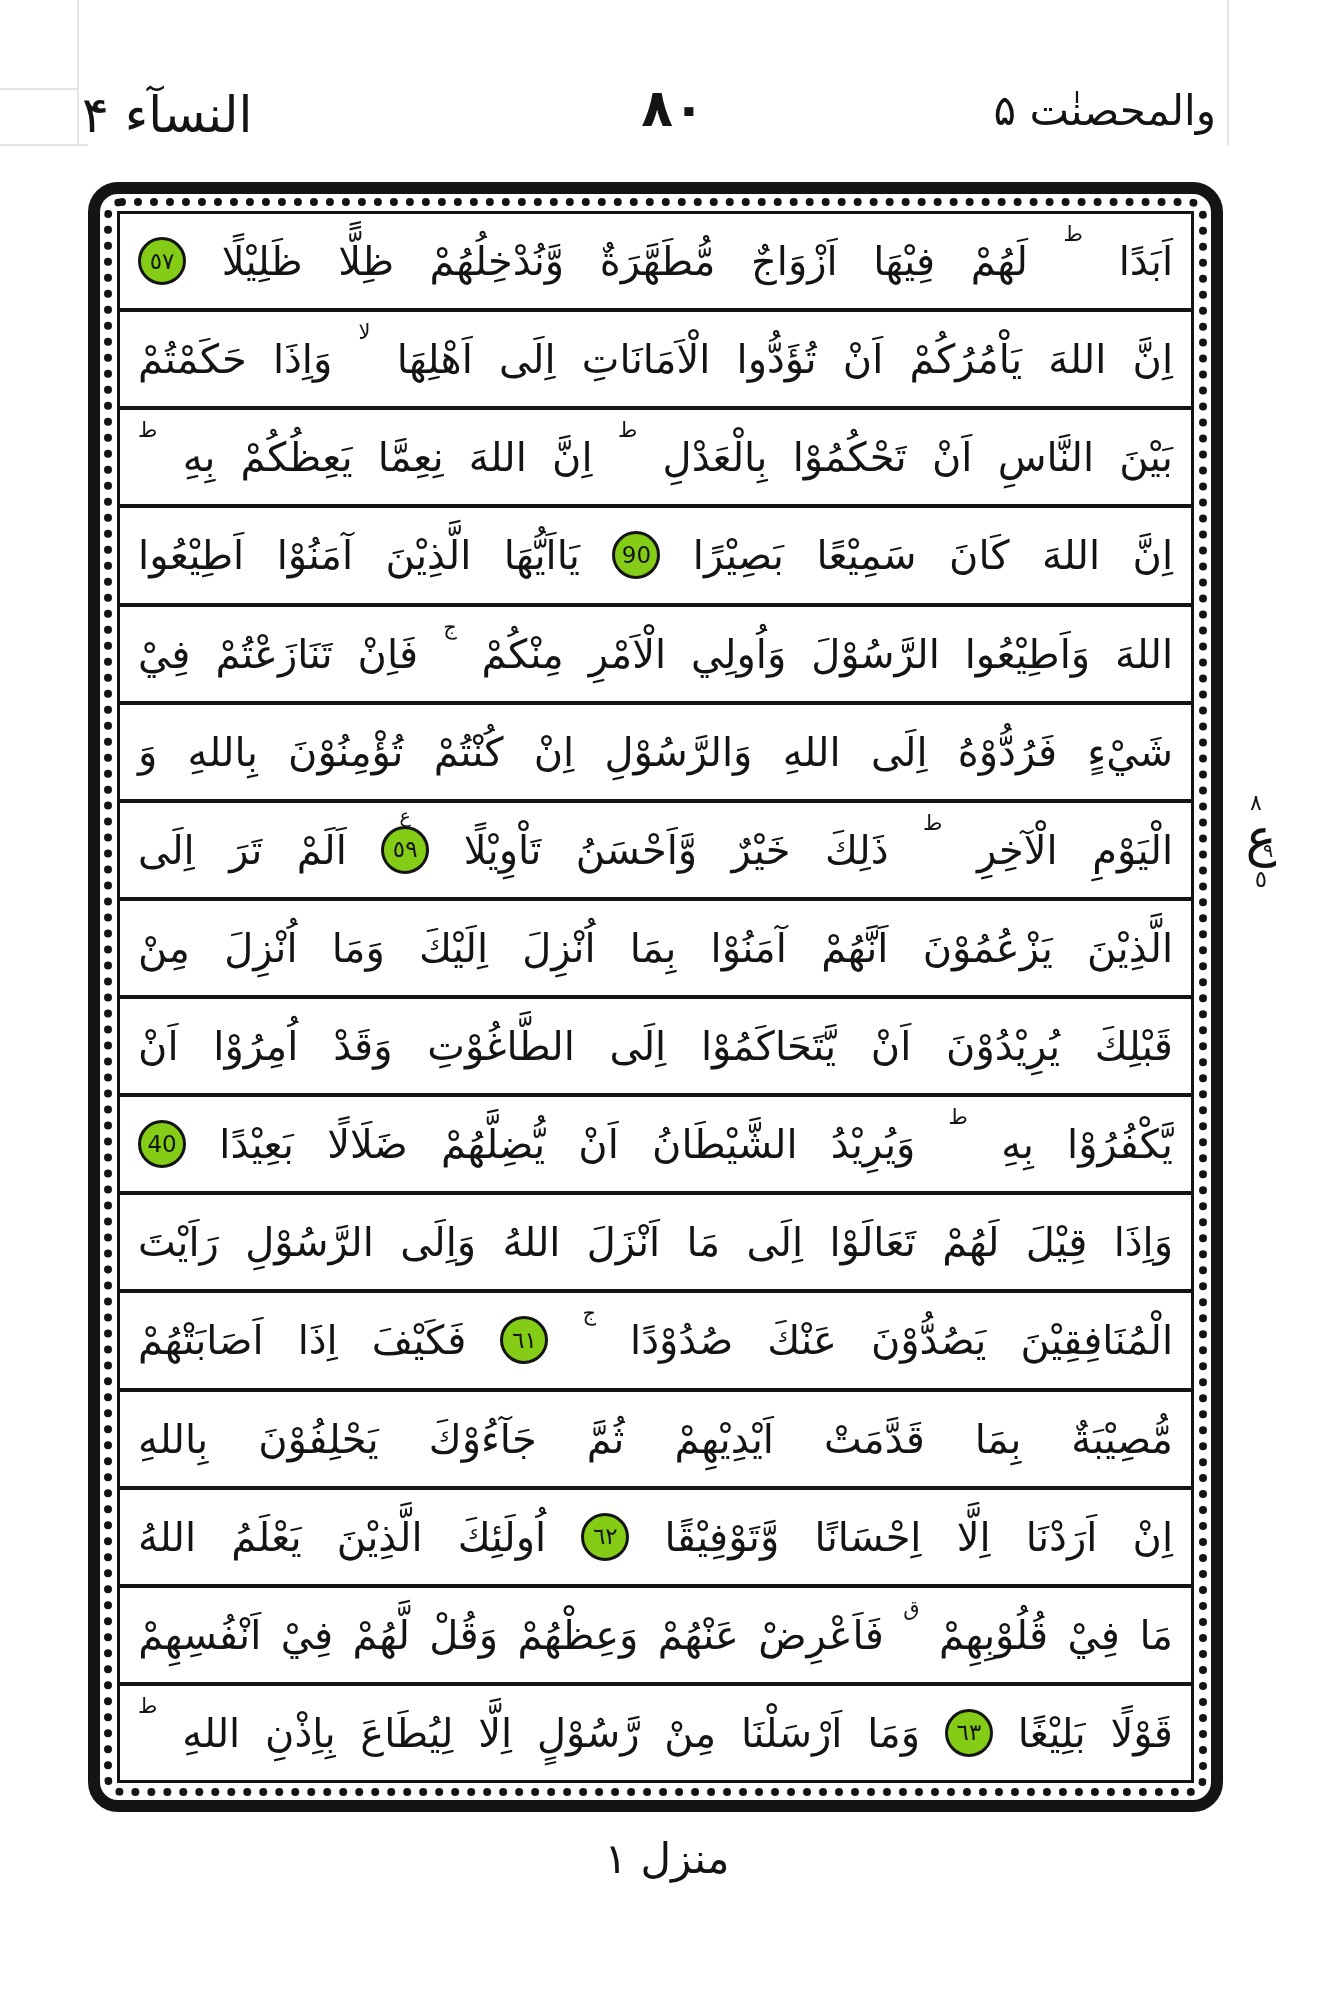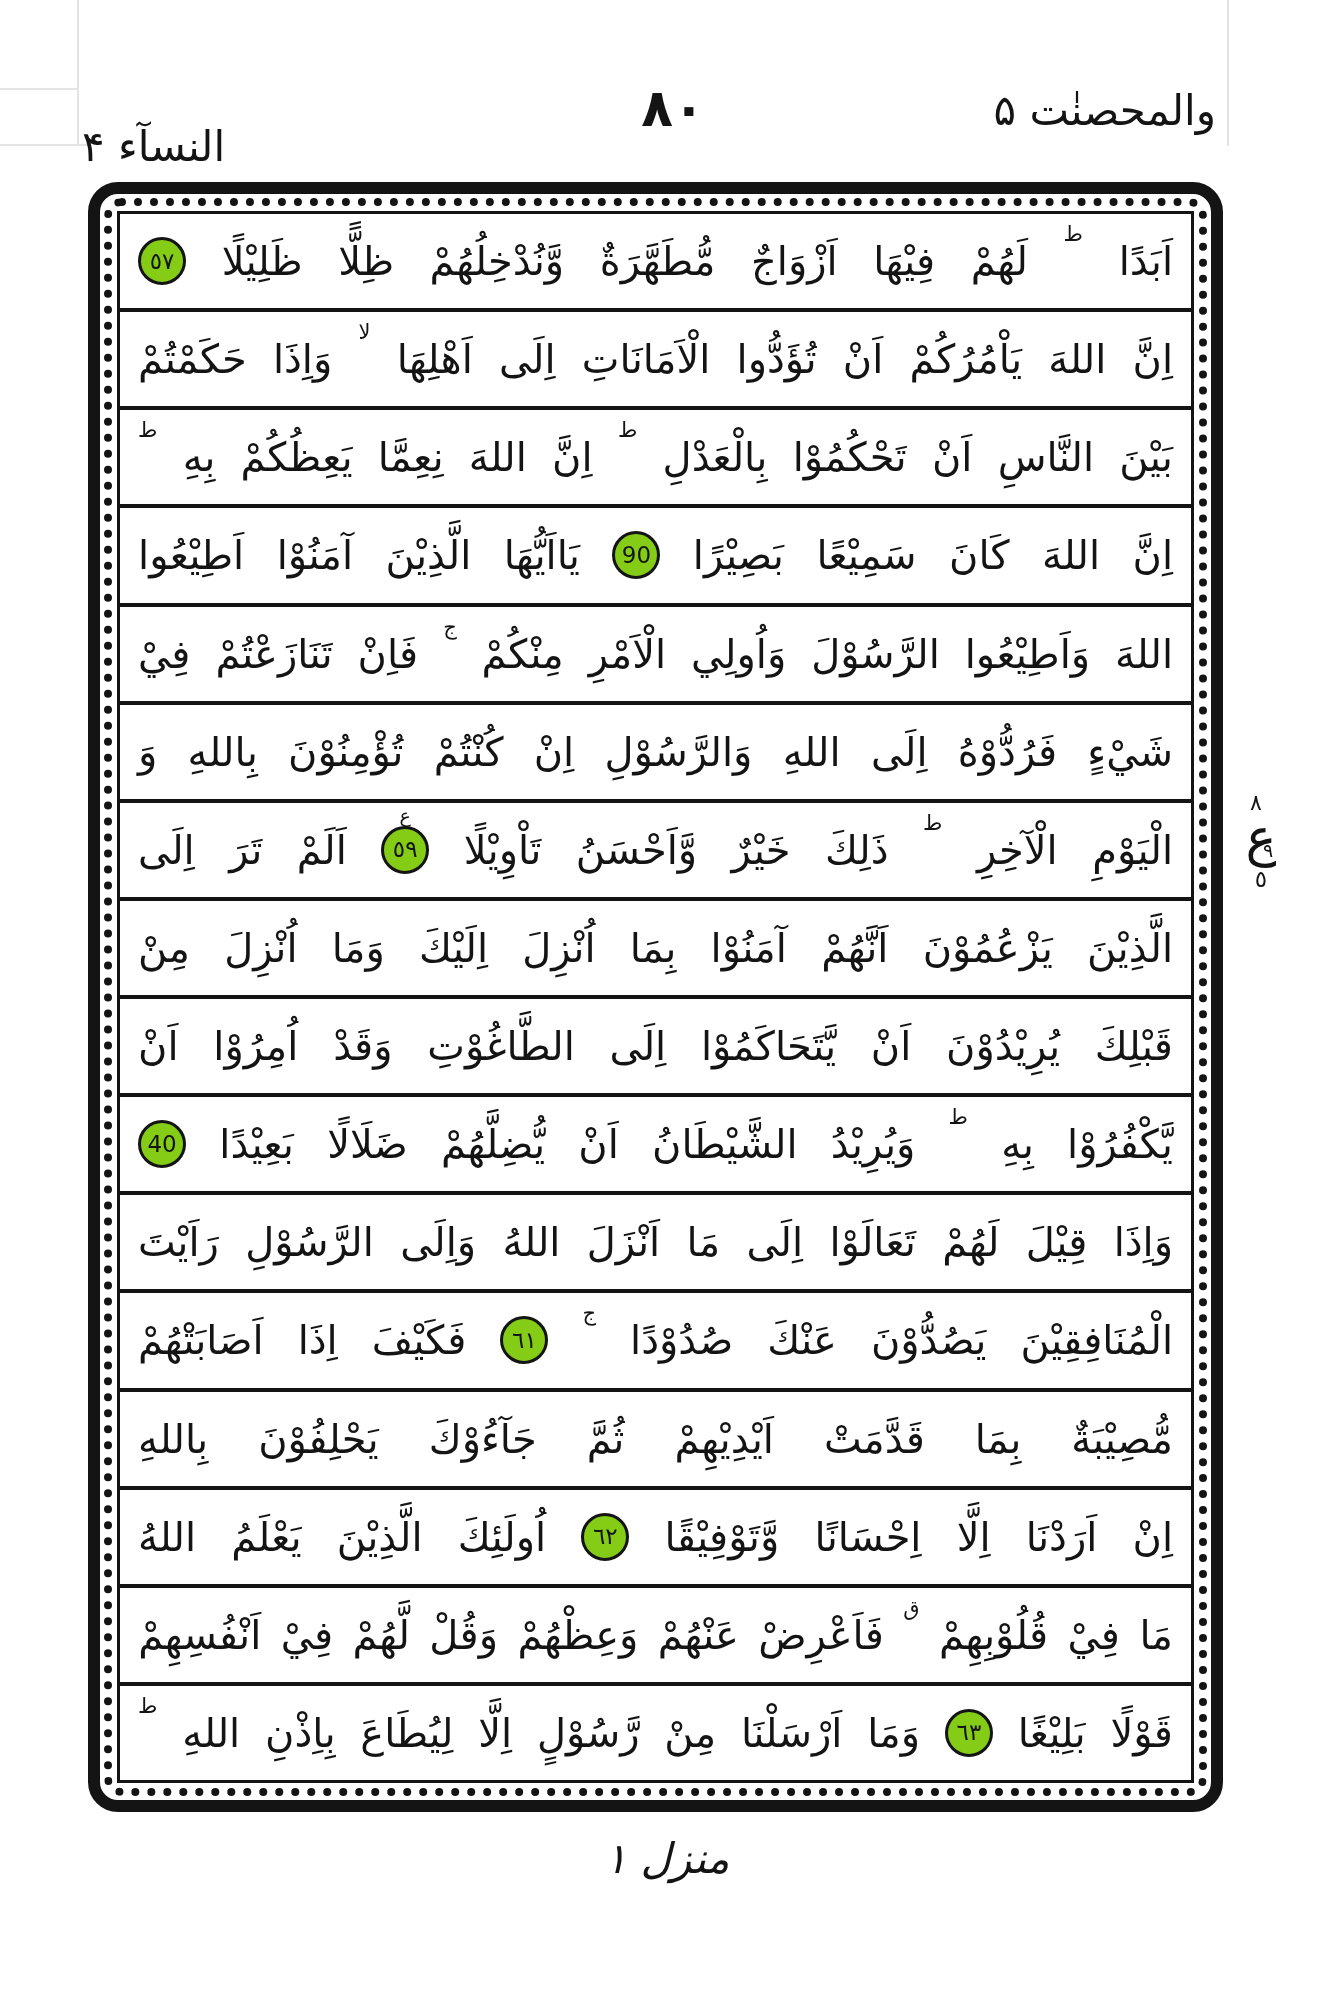--- a/index.html
+++ b/index.html
@@ -8,21 +8,21 @@
     font-family:"DejaVu Sans", sans-serif;color:#141414;overflow:hidden;
   }
   
   .artifact{position:absolute;background:#e4e4e4;}
   .artifact.h1{left:0;top:88px;width:78px;height:2px;}
   .artifact.v1{left:77px;top:0;width:2px;height:146px;}
   .artifact.h2{left:0;top:144px;width:88px;height:2px;}
   .artifact.v2{left:1227px;top:0;width:2px;height:146px;}
 
   
-  .header-left{position:absolute;left:82px;top:86px;font-size:42px;direction:rtl;margin-top:36px;}
+  .header-left{position:absolute;left:82px;top:86px;font-size:50px;direction:rtl;}
   .header-center{position:absolute;left:0;right:0;top:78px;text-align:center;font-size:52px;font-weight:bold;padding-left:12px;}
   .header-right{position:absolute;right:118px;top:86px;font-size:42px;direction:rtl;text-align:right;}
 
   
   .frame{
     position:absolute;left:88px;top:182px;width:1135px;height:1630px;
     box-sizing:border-box;border:12px solid #141414;border-radius:30px;padding:4px;
     background:#fff;
   }
   .beads{
@@ -59,21 +59,21 @@
   
   .ruku{
     position:absolute;left:1232px;top:792px;width:58px;text-align:center;direction:rtl;
   }
   .ruku .r-top{font-size:22px;line-height:1;display:block;margin-right:10px;}
   .ruku .r-ain{font-size:52px;line-height:0.9;display:block;}
   .ruku .r-inner{font-size:19px;line-height:1;display:block;margin-top:-20px;margin-left:14px;}
   .ruku .r-bottom{font-size:23px;line-height:1;display:block;margin-top:8px;}
 
   
-  .footer{position:absolute;left:0;right:0;top:1834px;text-align:center;font-size:42px;direction:rtl;font-style:italic;}
+  .footer{position:absolute;left:0;right:0;top:1834px;text-align:center;font-size:42px;direction:rtl;}
 </style>
 </head>
 <body>
 
 <div class="artifact h1"></div>
 <div class="artifact v1"></div>
 <div class="artifact h2"></div>
 <div class="artifact v2"></div>
 
 <div class="header-left">النسآء ۴</div>

